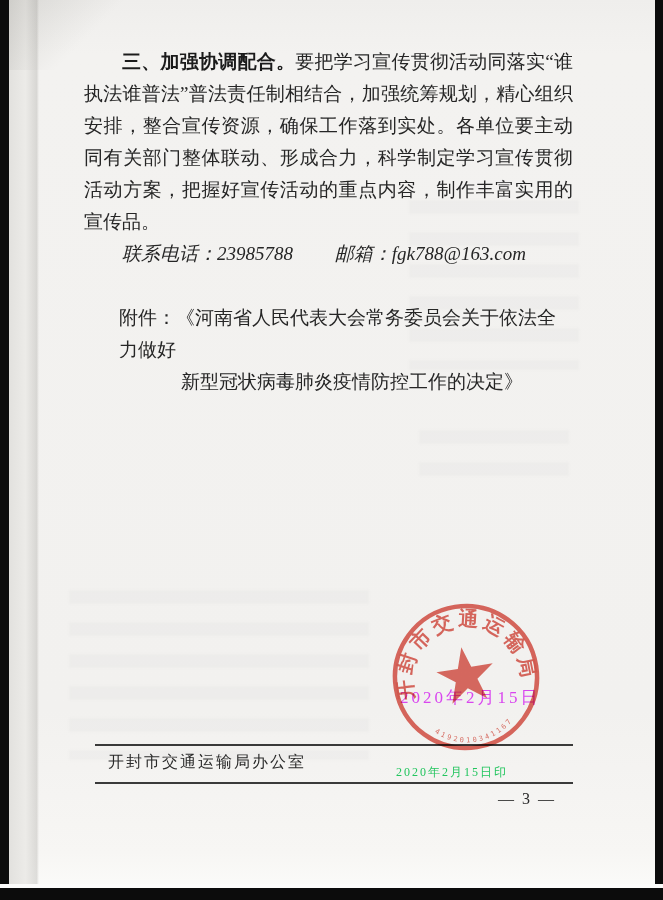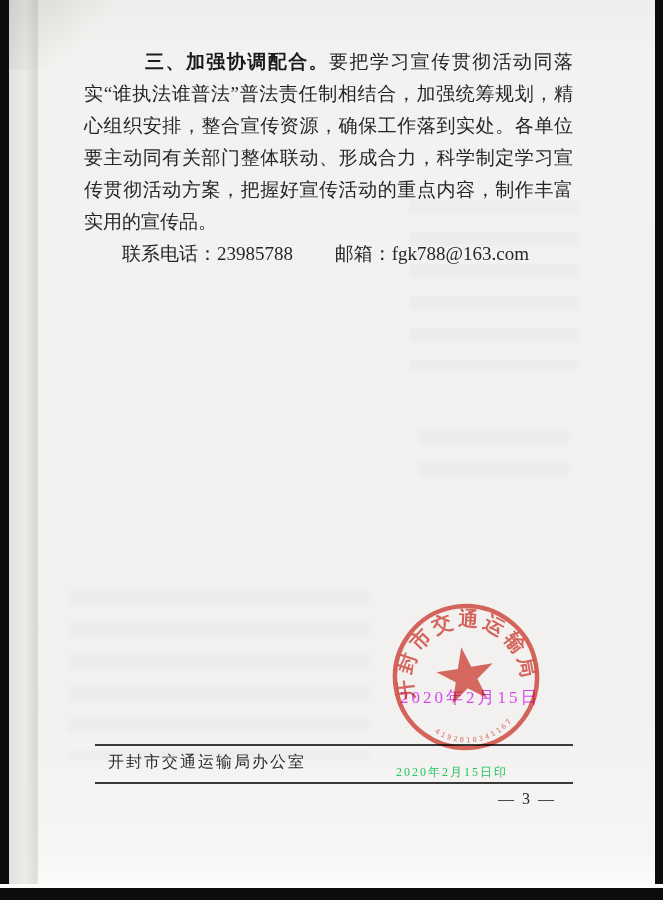--- a/index.html
+++ b/index.html
@@ -22,23 +22,23 @@
 
   
   .ghost { position: absolute; filter: blur(1.6px); opacity: 0.55; pointer-events: none;
            background: repeating-linear-gradient(180deg,
              rgba(70,70,80,0.055) 0 14px, rgba(70,70,80,0) 14px 32px); }
 
   .content { position: absolute; left: 84px; top: 46px; width: 489px;
              font-size: 19px; line-height: 32px; color: #262626;
              text-align: justify; }
   .para { margin: 0; text-indent: 2em; }
-  .lead { font-weight: 700; color: #1b1b1b; margin-left: 23px; }
+  .lead { font-weight: 700; color: #1b1b1b; }
 
-  .contact { margin: 0; text-indent: 2em; text-align: left; white-space: nowrap; }
+  .contact { margin: 0; text-indent: 2em; text-align: left; white-space: nowrap; font-style: italic; }
   .contact .gap { display: inline-block; width: 2.2em; }
 
   .attachment { margin: 32px 0 0 35px; text-align: left; }
   .att-line1 { display: block; }
   .att-line2 { display: block; padding-left: 62px; }
 
   .doc-date { position: absolute; left: 400px; top: 686px; font-size: 17px;
               letter-spacing: 3px; color: #d946ef; z-index: 2; white-space: nowrap; }
 
   
@@ -73,20 +73,24 @@
     <div class="ghost" style="left:410px; top:430px; width:150px; height:60px;"></div>
   </div>
 
   <div class="content">
     <p class="para"><span class="lead">三、加强协调配合。</span><span>要把学习宣传贯彻活动同落实“谁执法谁普法”普法责任制相结合，加强统筹规划，精心组织安排，整合宣传资源，确保工作落到实处。各单位要主动同有关部门整体联动、形成合力，科学制定学习宣传贯彻活动方案，把握好宣传活动的重点内容，制作丰富实用的宣传品。</span></p>
 
 
 
     <p class="contact"><span>联系电话：</span><span>23985788</span><span class="gap"></span><span>邮箱：</span><span>fgk788@163.com</span></p>
 
+    <p class="attachment">
+      <span class="att-line1"><span>附件：</span><span>《河南省人民代表大会常务委员会关于依法全力做好</span></span>
+      <span class="att-line2">新型冠状病毒肺炎疫情防控工作的决定》</span>
+    </p>
   </div>
 
   <div class="doc-date">2020年2月15日</div>
 
   <div class="seal">
     <svg viewBox="0 0 154 154" xmlns="http://www.w3.org/2000/svg">
       <defs>
         <path id="arcTop" d="M 24.2 96.1 A 55 55 0 1 1 129.8 96.1" fill="none"></path>
         <path id="arcBottom" d="M 20.4 97.2 A 58 58 0 0 0 133.6 97.2" fill="none"></path>
       </defs>

